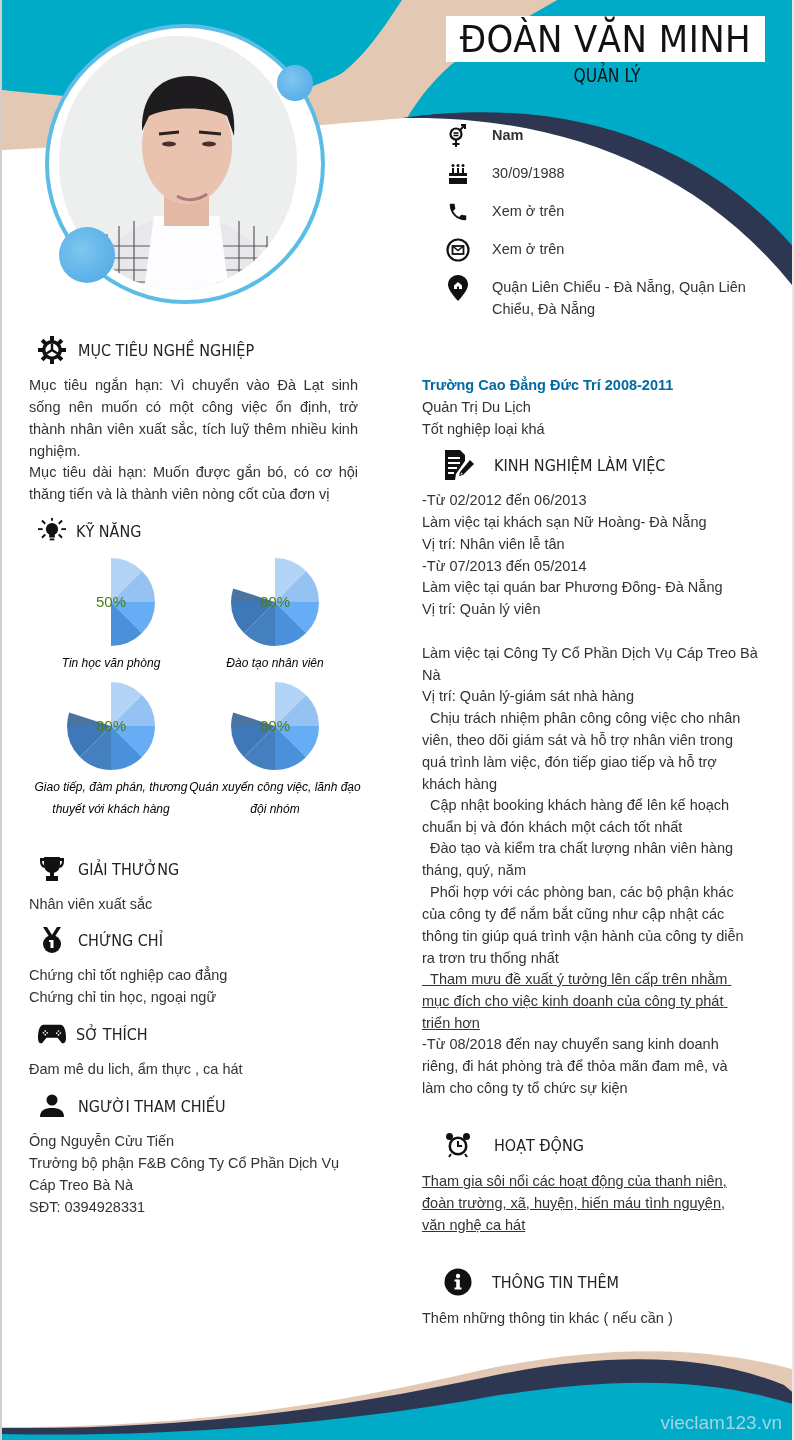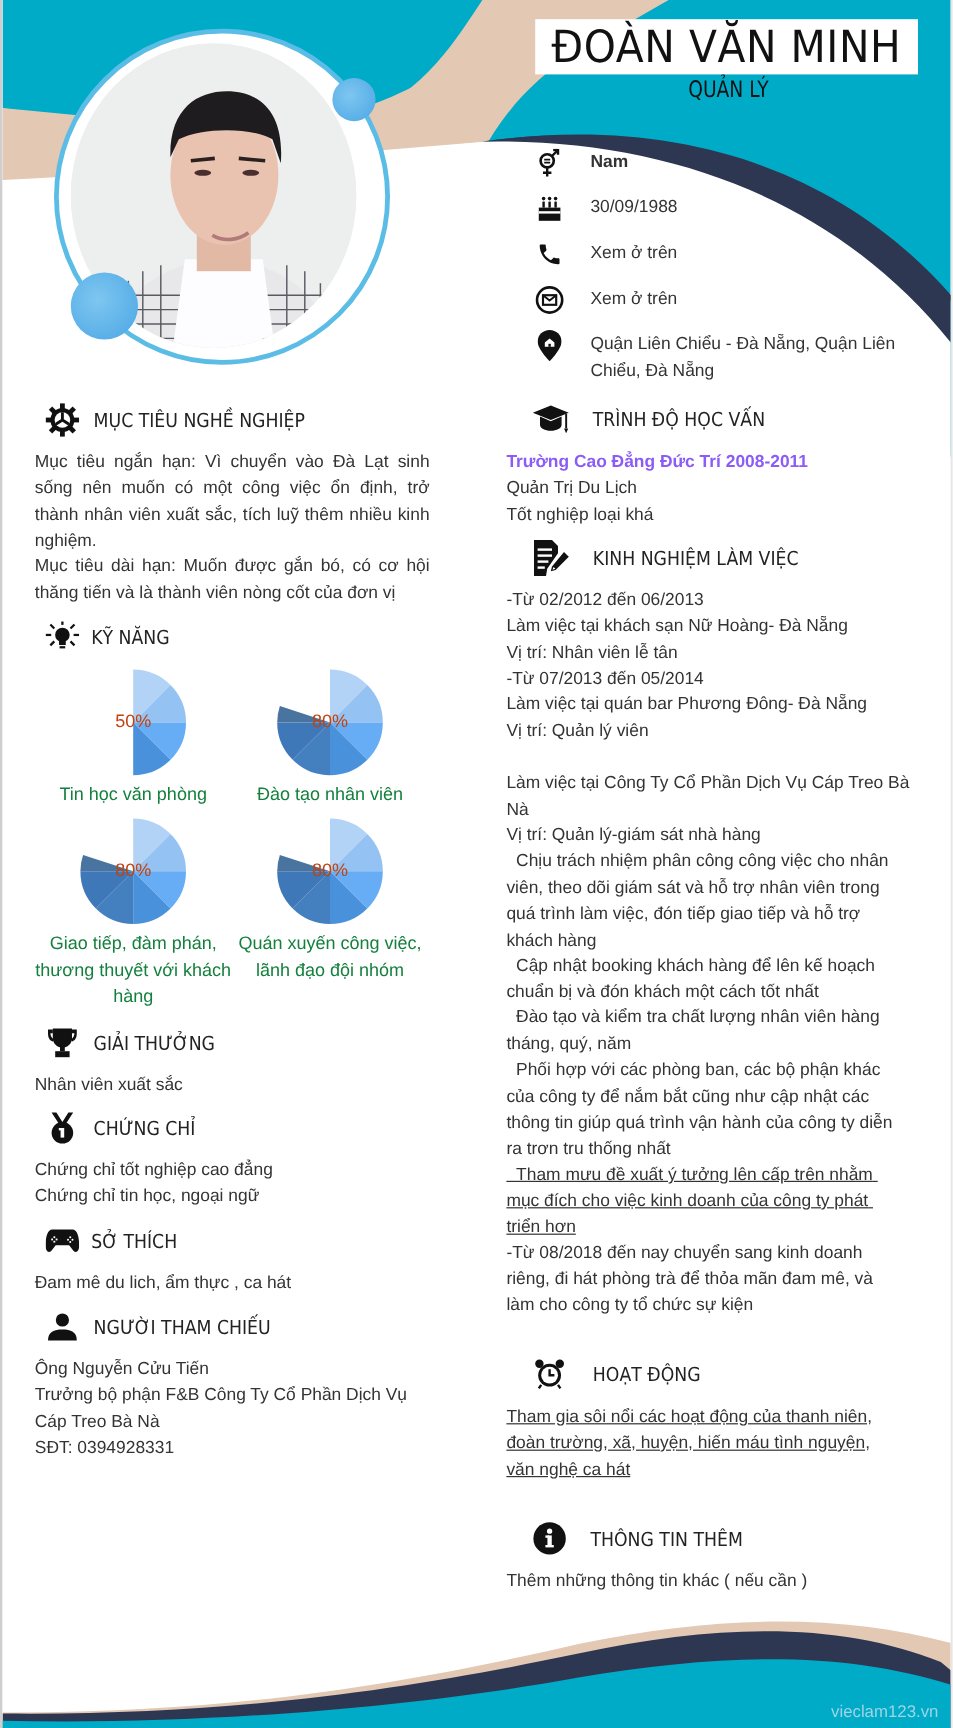--- a/index.html
+++ b/index.html
@@ -19,28 +19,28 @@
   .info-row { position: absolute; left: 444px; display: flex; align-items: flex-start; }
   .info-row .ico { width: 24px; height: 24px; display: flex; align-items: center; justify-content: center; }
   .info-row .txt { position: absolute; left: 46px; top: 0; width: 260px; font-size: 14.5px; color: #333; line-height: 22px; }
 
   .sec-head { position: absolute; display: flex; align-items: center; }
   .sec-head .ico { width: 28px; height: 28px; display: flex; align-items: center; justify-content: center; }
   .sec-head .title { font-size: 16px; color: #222; font-family: "DejaVu Sans", sans-serif; transform: scaleX(0.9); transform-origin: left center; white-space: nowrap; }
 
   .body-text { position: absolute; font-size: 14.5px; color: #333; line-height: 22px; }
   .justify { text-align: justify; }
-  .bold { font-weight: bold; color: #8b5cf6; }
+  .bold { font-weight: bold; color: #0369a1; }
 
   .skill { position: absolute; width: 180px; text-align: center; }
   .skill .pie { position: relative; margin: 0 auto; width: 90px; height: 90px; }
-  .skill .pct { position: absolute; left: 0; top: 0; width: 90px; height: 90px; line-height: 90px; text-align: center; font-size: 15px; color: #c2410c; }
-  .skill .label { font-size: 15px; color: #15803d; line-height: 22px; margin-top: 5px; }
-
-  .watermark { position: absolute; right: 10px; bottom: 6px; font-size: 14px; color: #9fd4e4; }
+  .skill .pct { position: absolute; left: 0; top: 0; width: 90px; height: 90px; line-height: 90px; text-align: center; font-size: 15px; color: #4d7c0f; }
+  .skill .label { font-size: 12px; color: #000000; line-height: 22px; margin-top: 5px; font-style: italic; }
+
+  .watermark { position: absolute; right: 10px; bottom: 6px; font-size: 19px; color: #9fd4e4; }
 </style>
 </head>
 <body>
 
 <div class="page">
 
   <svg class="bg-svg" viewBox="0 0 794 1440" xmlns="http://www.w3.org/2000/svg">
 
     <path d="M0,0 L794,0 L794,390 C740,250 600,150 420,120 C250,100 100,120 0,90 Z" fill="#00abc8"></path>
 
@@ -320,31 +320,20 @@
           <circle cx="13" cy="7" r="5.5" fill="#111"></circle>
           <path d="M1 24 C1 17 6 15 13 15 C20 15 25 17 25 24 Z" fill="#111"></path>
         </svg>
     </span>
     <span class="title" style="margin-left:12px;">NGƯỜI THAM CHIẾU</span>
   </div>
   <div class="body-text" style="left:27px; top:1130px; width:340px;">Ông Nguyễn Cửu Tiến</div>
   <div class="body-text" style="left:27px; top:1152px; width:340px;">Trưởng bộ phận F&amp;B Công Ty Cổ Phần Dịch Vụ Cáp Treo Bà Nà</div>
   <div class="body-text" style="left:27px; top:1196px; width:340px;">SĐT: 0394928331</div>
 
-  <div class="sec-head" style="left:440px; top:335px;">
-    <span class="ico" style="width:34px;">
-      <svg width="32" height="28" viewBox="0 0 32 28">
-          <path d="M16 3 L31 9 L16 15 L1 9 Z" fill="#111"></path>
-          <path d="M7 12 V19 C7 22 11 24 16 24 C21 24 25 22 25 19 V12 L16 16 Z" fill="#111"></path>
-          <rect x="28" y="10" width="1.6" height="12" fill="#111"></rect>
-          <path d="M27 22 L30.5 22 L28.8 26 Z" fill="#111"></path>
-        </svg>
-    </span>
-    <span class="title" style="margin-left:18px;">TRÌNH ĐỘ HỌC VẤN</span>
-  </div>
   <div class="body-text bold" style="left:420px; top:374px; width:350px;">Trường Cao Đẳng Đức Trí 2008-2011</div>
   <div class="body-text" style="left:420px; top:396px; width:350px;">Quản Trị Du Lịch</div>
   <div class="body-text" style="left:420px; top:418px; width:350px;">Tốt nghiệp loại khá</div>
 
   <div class="sec-head" style="left:440px; top:449px;">
     <span class="ico" style="width:34px; height:32px;">
       <svg width="32" height="32" viewBox="0 0 32 32">
           <path d="M2 1 H17 L22 6 V12 L13 25 L12 31 H2 Z" fill="#111"></path>
           <g fill="#fff">
             <rect x="5" y="8" width="12" height="2"></rect>

